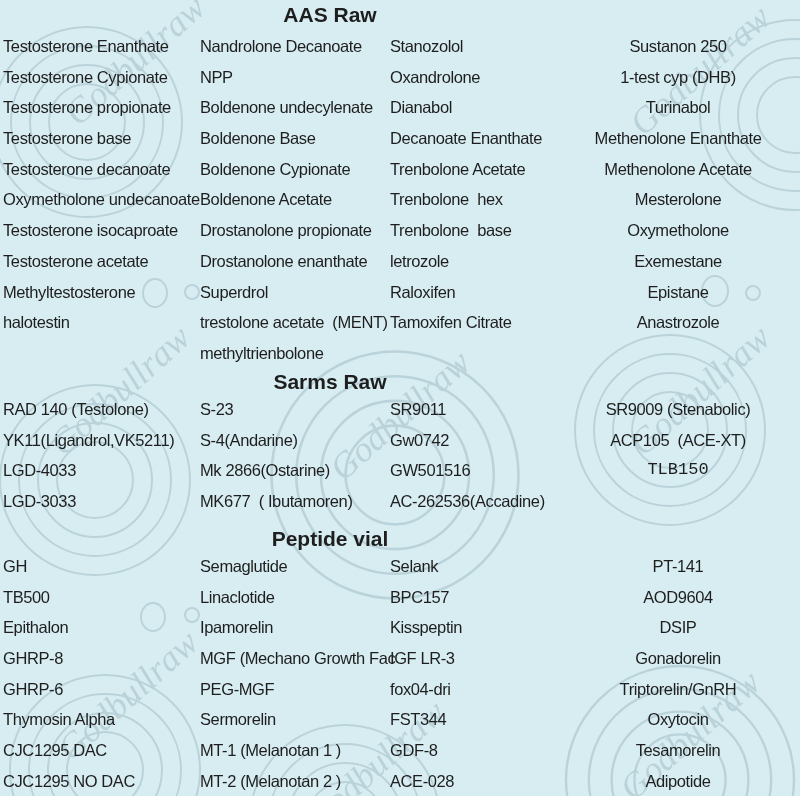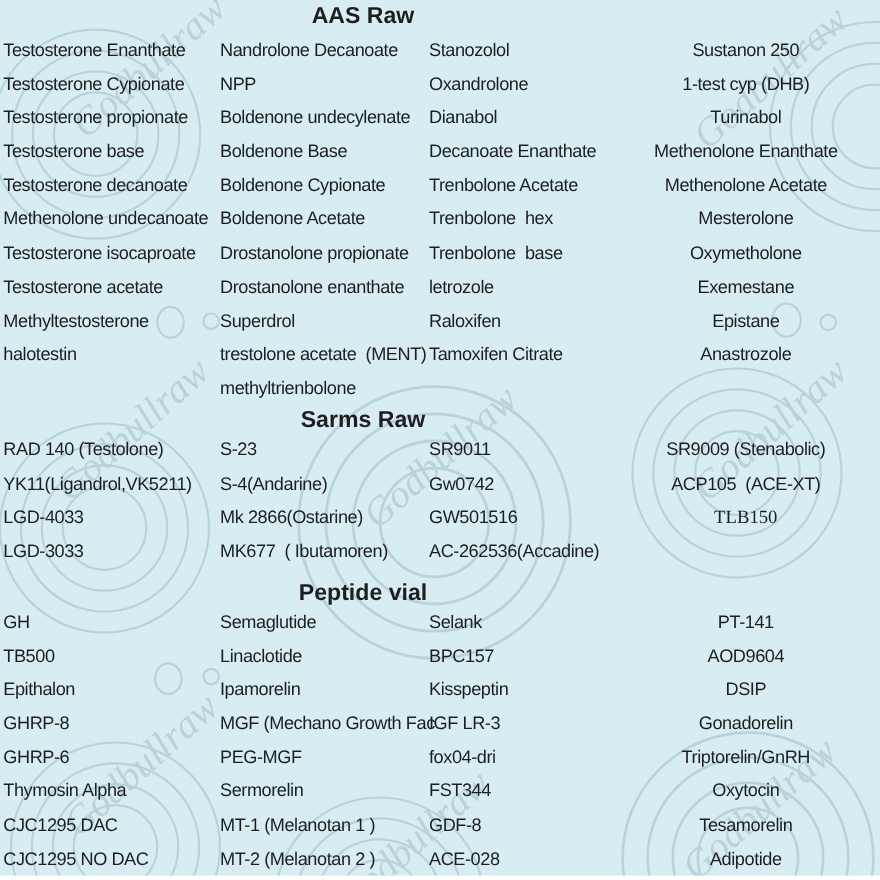--- a/index.html
+++ b/index.html
@@ -31,21 +31,21 @@
   .col{position:absolute;top:0;}
   .col-1{left:3px;width:197px;}
   .col-2{left:200px;width:190px;}
   .col-3{left:390px;width:166px;}
   .col-4{left:556px;width:244px;text-align:center;}
   .item{
     height:30.7px;line-height:30.7px;
     font-size:16.5px;letter-spacing:-0.4px;
     white-space:pre;
   }
-  .item.serif{font-family:Liberation Serif, serif;font-size:17px;letter-spacing:0;}
+  .item.serif{font-family:Liberation Mono, monospace;font-size:17px;letter-spacing:0;}
   .bottom-strip{position:absolute;left:0;right:0;bottom:0;height:4px;background:#ffffff;}
 </style>
 </head>
 <body>
 
 <div id="page">
 
   <div class="wm-layer">
     <svg width="0" height="0" style="position:absolute" aria-hidden="true">
       <defs>
@@ -121,21 +121,21 @@
   <div class="content">
 
     <div class="sec-title" style="top:2px">AAS Raw</div>
     <div class="cols" style="top:31px">
       <div class="col col-1">
           <div class="item">Testosterone Enanthate</div>
           <div class="item">Testosterone Cypionate</div>
           <div class="item">Testosterone propionate</div>
           <div class="item">Testosterone base</div>
           <div class="item">Testosterone decanoate</div>
-          <div class="item">Methenolone undecanoate</div>
+          <div class="item">Oxymetholone undecanoate</div>
           <div class="item">Testosterone isocaproate</div>
           <div class="item">Testosterone acetate</div>
           <div class="item">Methyltestosterone</div>
           <div class="item">halotestin</div>
         </div>
       <div class="col col-2">
           <div class="item">Nandrolone Decanoate</div>
           <div class="item">NPP</div>
           <div class="item">Boldenone undecylenate</div>
           <div class="item">Boldenone Base</div>

